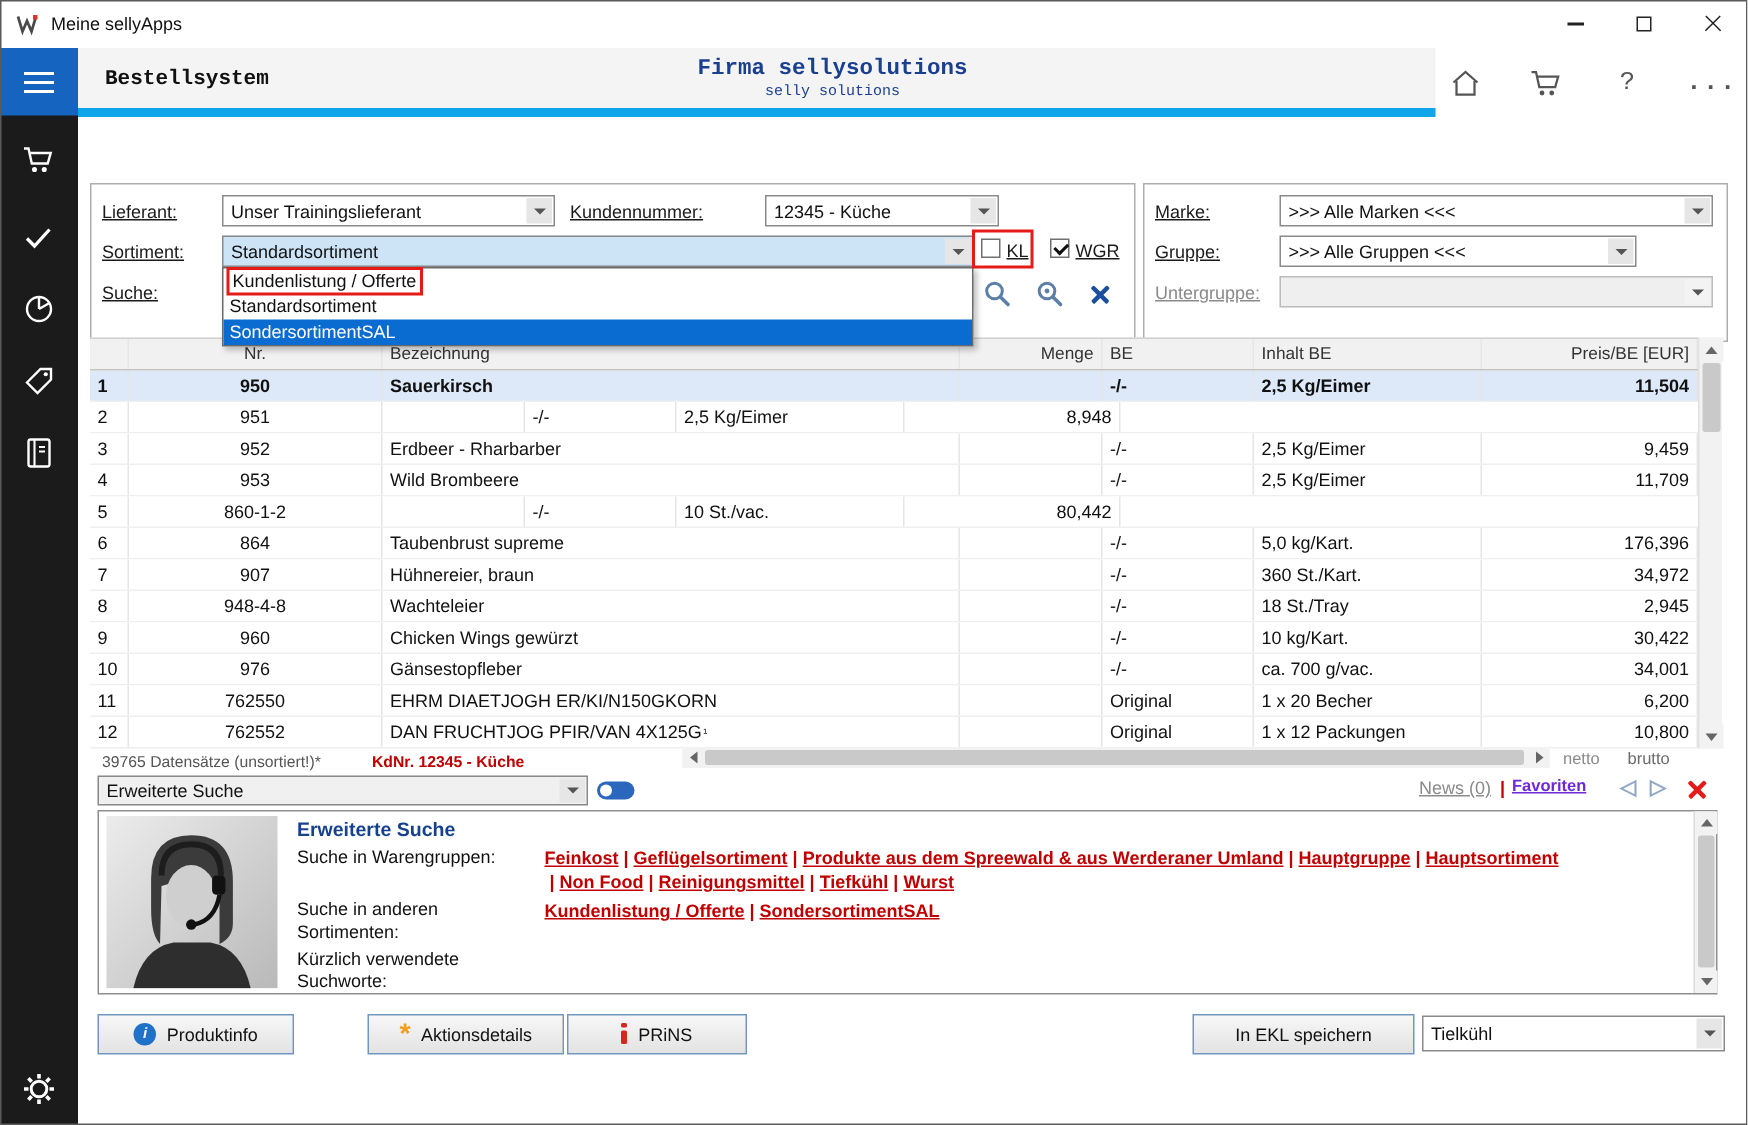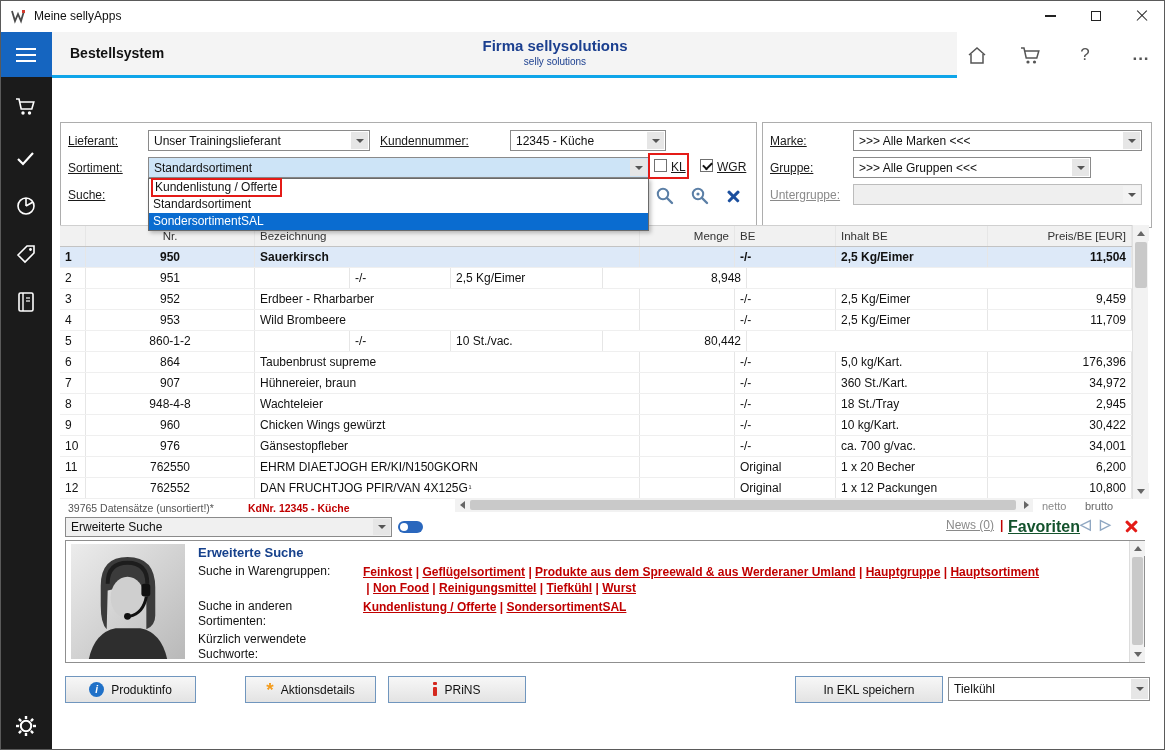--- a/index.html
+++ b/index.html
@@ -19,21 +19,21 @@
   .ic-x::before,.ic-x::after { content:""; position:absolute; left:-1px; top:5px; width:14px; height:1.4px; background:#222; }
   .ic-x::before { transform:rotate(45deg); } .ic-x::after { transform:rotate(-45deg); }
 
   
   .sidebar { position:absolute; left:0; top:32px; width:52px; height:718px; background:#1b1b1b; }
   .burger { position:absolute; left:0; top:0; width:52px; height:45px; background:#1565c0; display:flex; flex-direction:column; justify-content:center; align-items:center; gap:4px; }
   .burger span { width:20px; height:2px; background:#fff; }
   .side-icon { position:absolute; left:14px; width:24px; height:24px; display:flex; align-items:center; justify-content:center; }
 
   
-  .header { position:absolute; left:52px; top:32px; width:905px; height:46px; background:#f4f4f4; border-bottom:3px solid #0ea5e9; }
+  .header { position:absolute; left:52px; top:32px; width:905px; height:46px; background:#f4f4f4; border-bottom:6px solid #0ea5e9;font-family:Liberation Mono, monospace; }
   .app-title { position:absolute; left:18px; top:13px; font-size:14px; font-weight:bold; color:#111; }
   .company-wrap { position:absolute; left:403px; top:5px; width:200px; text-align:center; }
   .company { font-size:15px; font-weight:bold; color:#1b3f8f; }
   .company-sub { font-size:10px; color:#1b3f8f; margin-top:2px; }
   .hdr-icon { position:absolute; top:8px; width:34px; height:30px; display:flex; align-items:center; justify-content:center; color:#555; }
   .hdr-glyph { font-size:17px; color:#555; }
 
   
   .tabbar { position:absolute; left:80px; top:90px; display:flex; gap:27px; font-size:12.5px; color:#111; }
   .tab { cursor:pointer; }
@@ -96,21 +96,21 @@
   .st-count { position:absolute; left:68px; top:502px; font-size:10.5px; color:#555; }
   .st-kdnr { position:absolute; left:248px; top:502px; font-size:10.5px; color:#c00000; font-weight:bold; }
   .st-netto { position:absolute; left:1042px; top:500px; font-size:11px; color:#8a8a8a; }
   .st-brutto { position:absolute; left:1085px; top:500px; font-size:11px; color:#6a6a6a; }
 
   
   .toggle { position:absolute; left:398px; top:521px; width:25px; height:12px; border-radius:6px; background:#2a67bd; }
   .toggle::after { content:""; position:absolute; left:2px; top:2px; width:8px; height:8px; border-radius:50%; background:#fff; }
   .news { position:absolute; left:946px; top:518px; font-size:12px; color:#8a8a8a; text-decoration:underline; }
   .news-sep { position:absolute; left:1000px; top:518px; font-size:12px; color:#c00000; font-weight:bold; }
-  .fav { position:absolute; left:1008px; top:518px; font-size:16px; color:#14532d; font-weight:bold; text-decoration:underline; }
+  .fav { position:absolute; left:1008px; top:518px; font-size:11px; color:#6d28d9; font-weight:bold; text-decoration:underline; }
   .nav-arrow { position:absolute; top:516px; font-size:14px; color:#8fa7c2; font-weight:bold; }
 
   
   .panel { position:absolute; left:65px; top:540px; width:1080px; height:123px; border:1px solid #8f8f8f; background:#fff; }
   .photo { position:absolute; left:3px; top:3px; width:118px; height:115px; overflow:hidden; }
   .p-content { position:absolute; left:132px; top:4px; right:22px; }
   .p-title { font-size:13px; font-weight:bold; color:#16418c; margin-bottom:4px; }
   .p-row { display:flex; font-size:12px; color:#111; margin-bottom:3px; align-items:flex-start; }
   .p-label { width:165px; flex:none; line-height:15px; }
   .p-links { max-width:700px; line-height:16px; }
@@ -523,21 +523,21 @@
   </div>
 
   <div class="fbtn" style="left:65px;width:131px">
     <span class="info-badge">i</span>
     <span>Produktinfo</span>
   </div>
   <div class="fbtn" style="left:245px;width:131px">
     <span class="star-badge">*</span>
     <span>Aktionsdetails</span>
   </div>
-  <div class="fbtn" style="left:388px;width:138px">
+  <div class="fbtn" style="left:378px;width:120px">
     <span class="prins-badge"></span>
     <span>PRiNS</span>
   </div>
   <div class="fbtn" style="left:795px;width:148px">
     <span>In EKL speichern</span>
   </div>
   <div class="select" style="left:948px;top:677px;width:202px;height:24px">
     <span>Tielkühl</span>
     <span class="sel-arrow">
         <span class="tri-down"></span>

